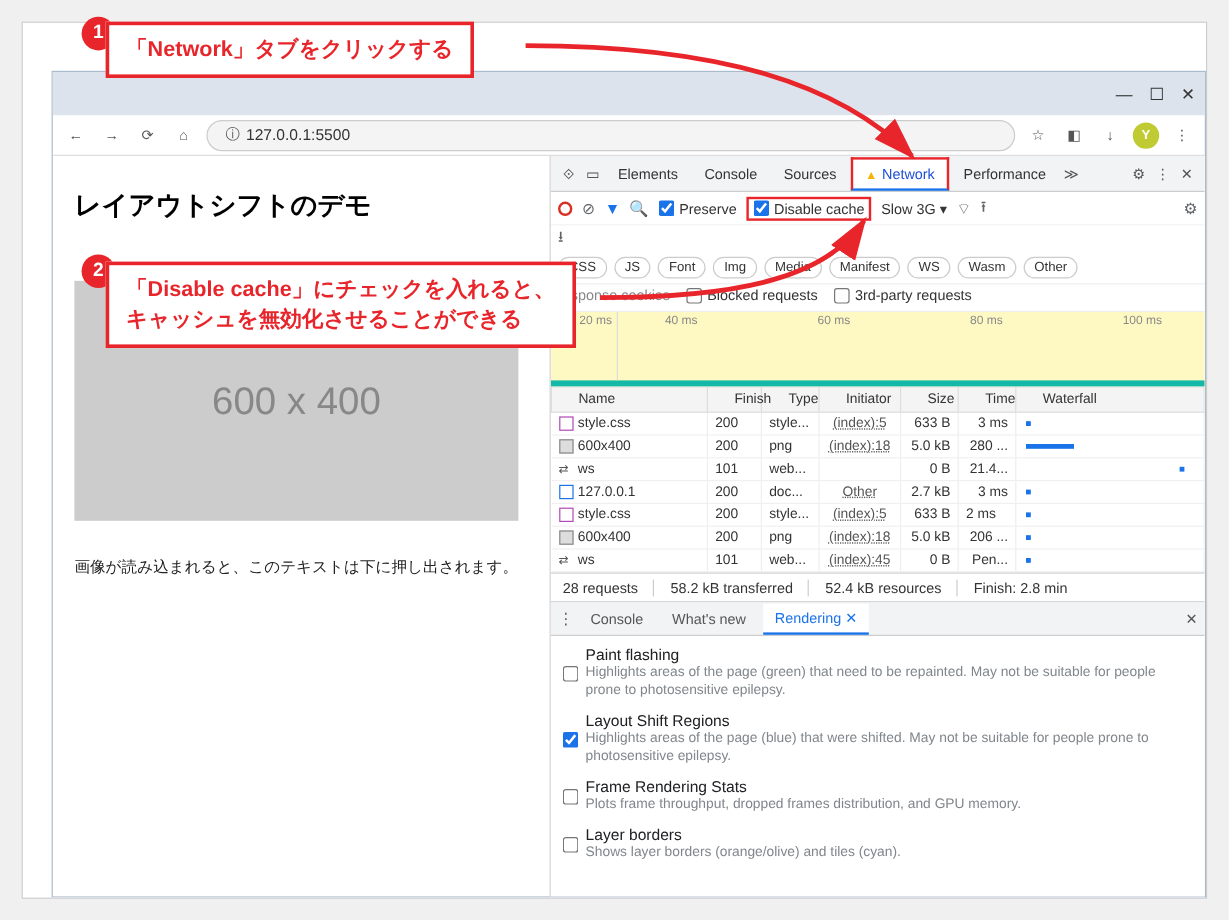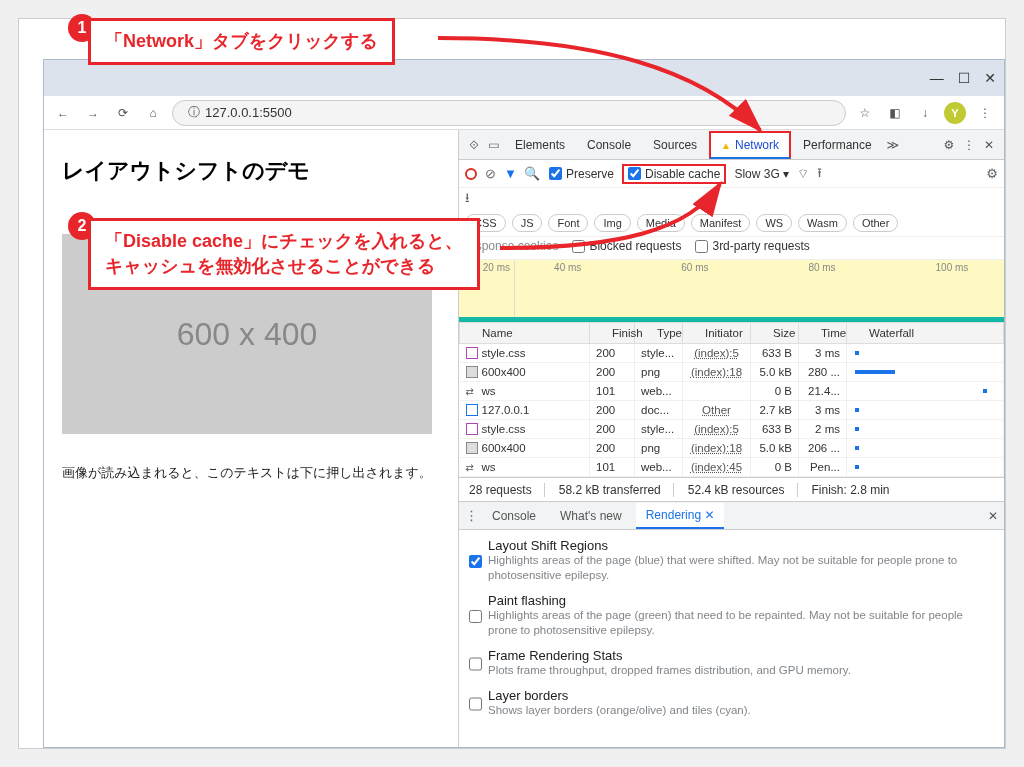--- a/index.html
+++ b/index.html
@@ -251,21 +251,21 @@
                   </td>
                 </tr>
                 <tr>
                   <td>
                     <span class="name-cell"><span class="file-ico ico-css"></span>style.css</span>
                   </td>
                   <td>200</td>
                   <td>style...</td>
                   <td class="initiator">(index):5</td>
                   <td style="text-align:right">633 B</td>
-                  <td style="text-align:right">2 ms</td>
+                  <td style="">2 ms</td>
                   <td>
                     <div class="wf-bar" style="width:4px;margin-left:2px"></div>
                   </td>
                 </tr>
                 <tr>
                   <td>
                     <span class="name-cell"><span class="file-ico ico-img"></span>600x400</span>
                   </td>
                   <td>200</td>
                   <td>png</td>
@@ -303,31 +303,31 @@
       <div class="drawer">
         <div class="drawer-tabs">
           <span class="icon">⋮</span>
           <span class="drawer-tab">Console</span>
           <span class="drawer-tab">What's new</span>
           <span class="drawer-tab active"><span>Rendering</span> ✕</span>
           <span class="drawer-x">✕</span>
         </div>
         <div class="drawer-body" id="rendering-body">
               <div class="render-opt">
+                <input type="checkbox" style="margin-top: 2px; accent-color: rgb(26, 115, 232);">
+                <div>
+                  <div class="title">Paint flashing</div>
+                  <div class="desc">Highlights areas of the page (green) that need to be repainted. May not be suitable for people prone to photosensitive epilepsy.</div>
+                </div>
+              </div>
+              <div class="render-opt">
                 <input type="checkbox" checked="" style="margin-top: 2px; accent-color: rgb(26, 115, 232);">
                 <div>
                   <div class="title">Layout Shift Regions</div>
                   <div class="desc">Highlights areas of the page (blue) that were shifted. May not be suitable for people prone to photosensitive epilepsy.</div>
-                </div>
-              </div>
-              <div class="render-opt">
-                <input type="checkbox" style="margin-top: 2px; accent-color: rgb(26, 115, 232);">
-                <div>
-                  <div class="title">Paint flashing</div>
-                  <div class="desc">Highlights areas of the page (green) that need to be repainted. May not be suitable for people prone to photosensitive epilepsy.</div>
                 </div>
               </div>
               <div class="render-opt">
                 <input type="checkbox" style="margin-top: 2px; accent-color: rgb(26, 115, 232);">
                 <div>
                   <div class="title">Frame Rendering Stats</div>
                   <div class="desc">Plots frame throughput, dropped frames distribution, and GPU memory.</div>
                 </div>
               </div>
               <div class="render-opt">

